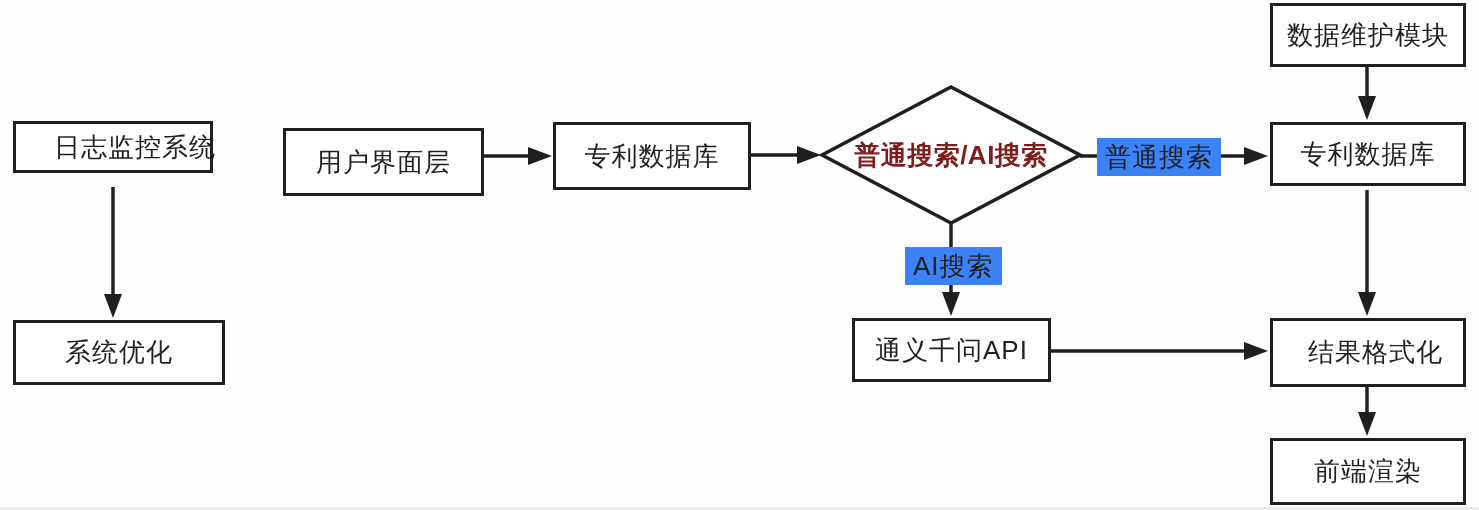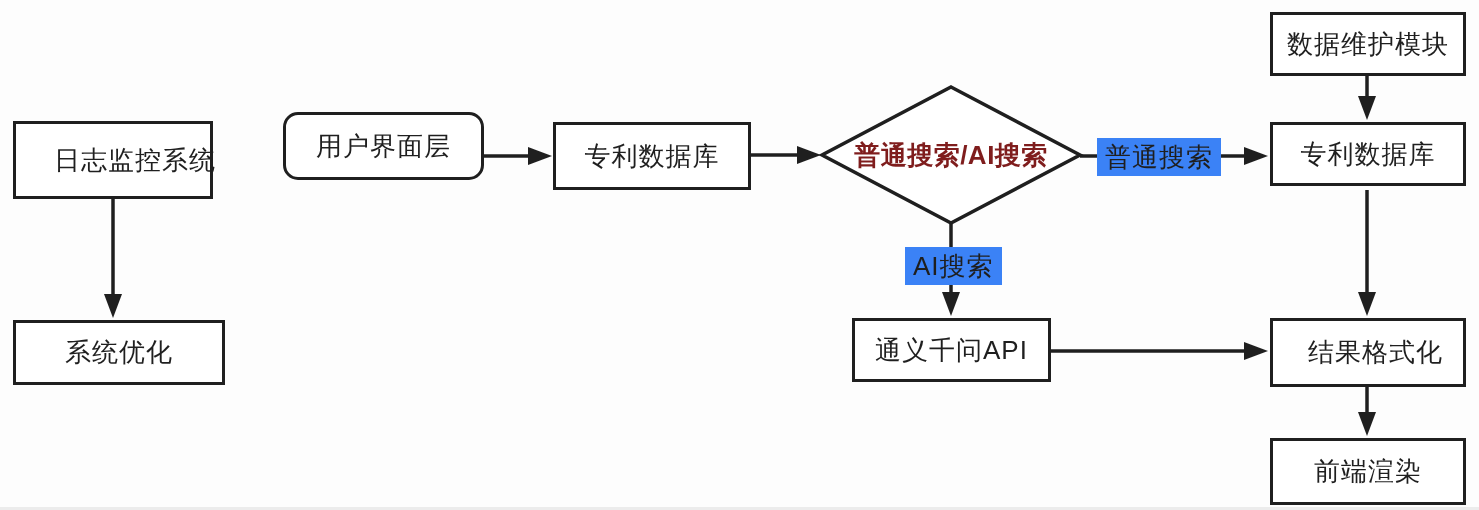--- a/index.html
+++ b/index.html
@@ -95,37 +95,37 @@
       <polygon points="951,316 942,292 960,292"></polygon>
       <polygon points="1268,351 1244,342 1244,360"></polygon>
       <polygon points="1367,120 1358,96 1376,96"></polygon>
       <polygon points="1367,316 1358,292 1376,292"></polygon>
       <polygon points="1367,436 1358,412 1376,412"></polygon>
     </g>
 
     <polygon points="951,87 1080,155 951,223 822,155" fill="#ffffff" stroke="#1f1f1f" stroke-width="3.5"></polygon>
   </svg>
 
-  <div class="node" style="left:13px; top:121px; width:200px; height:78px;padding-left:44px;">
+  <div class="node" style="left:13px; top:121px; width:200px; height:52px;padding-left:44px;">
     <span>日志监控系统</span>
   </div>
 
   <div class="node" style="left:13px; top:320px; width:212px; height:65px;">
     <span>系统优化</span>
   </div>
 
-  <div class="node" style="left:283px; top:112px; width:201px; height:68px;border-radius:15px;">
+  <div class="node" style="left:283px; top:128px; width:201px; height:68px;">
     <span>用户界面层</span>
   </div>
 
   <div class="node" style="left:553px; top:122px; width:198px; height:68px;">
     <span>专利数据库</span>
   </div>
 
-  <div class="node" style="left:1270px; top:12px; width:196px; height:64px;">
+  <div class="node" style="left:1270px; top:3px; width:196px; height:64px;">
     <span>数据维护模块</span>
   </div>
 
   <div class="node" style="left:1270px; top:122px; width:196px; height:64px;">
     <span>专利数据库</span>
   </div>
 
   <div class="node" style="left:852px; top:318px; width:199px; height:64px;">
     <span>通义千问API</span>
   </div>

